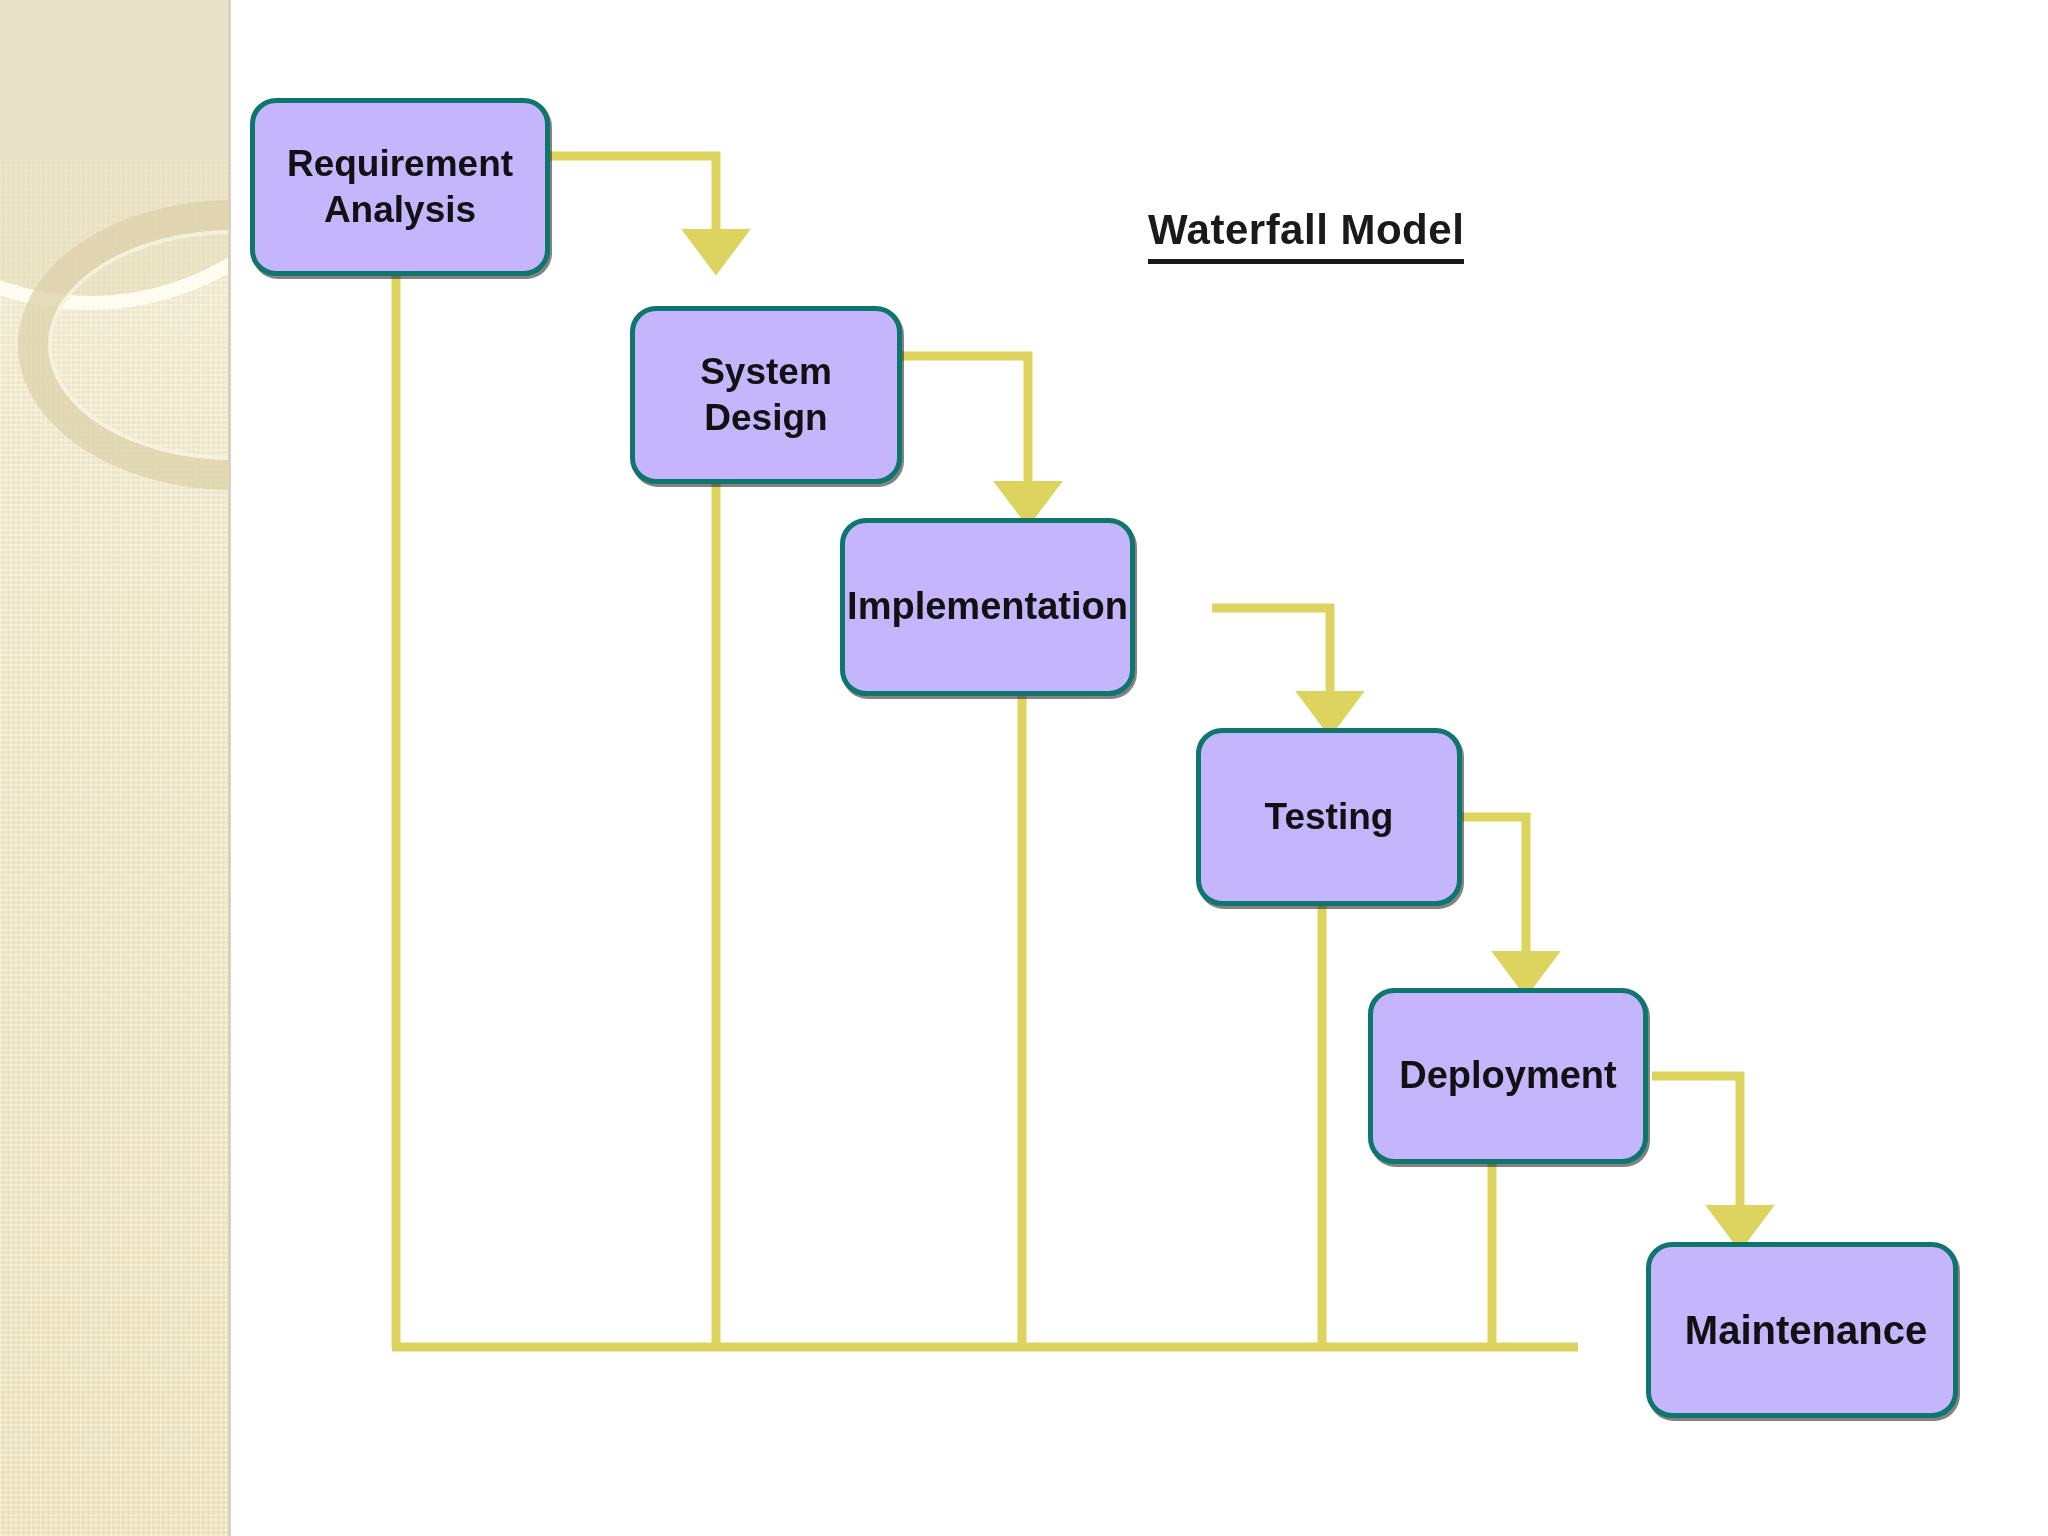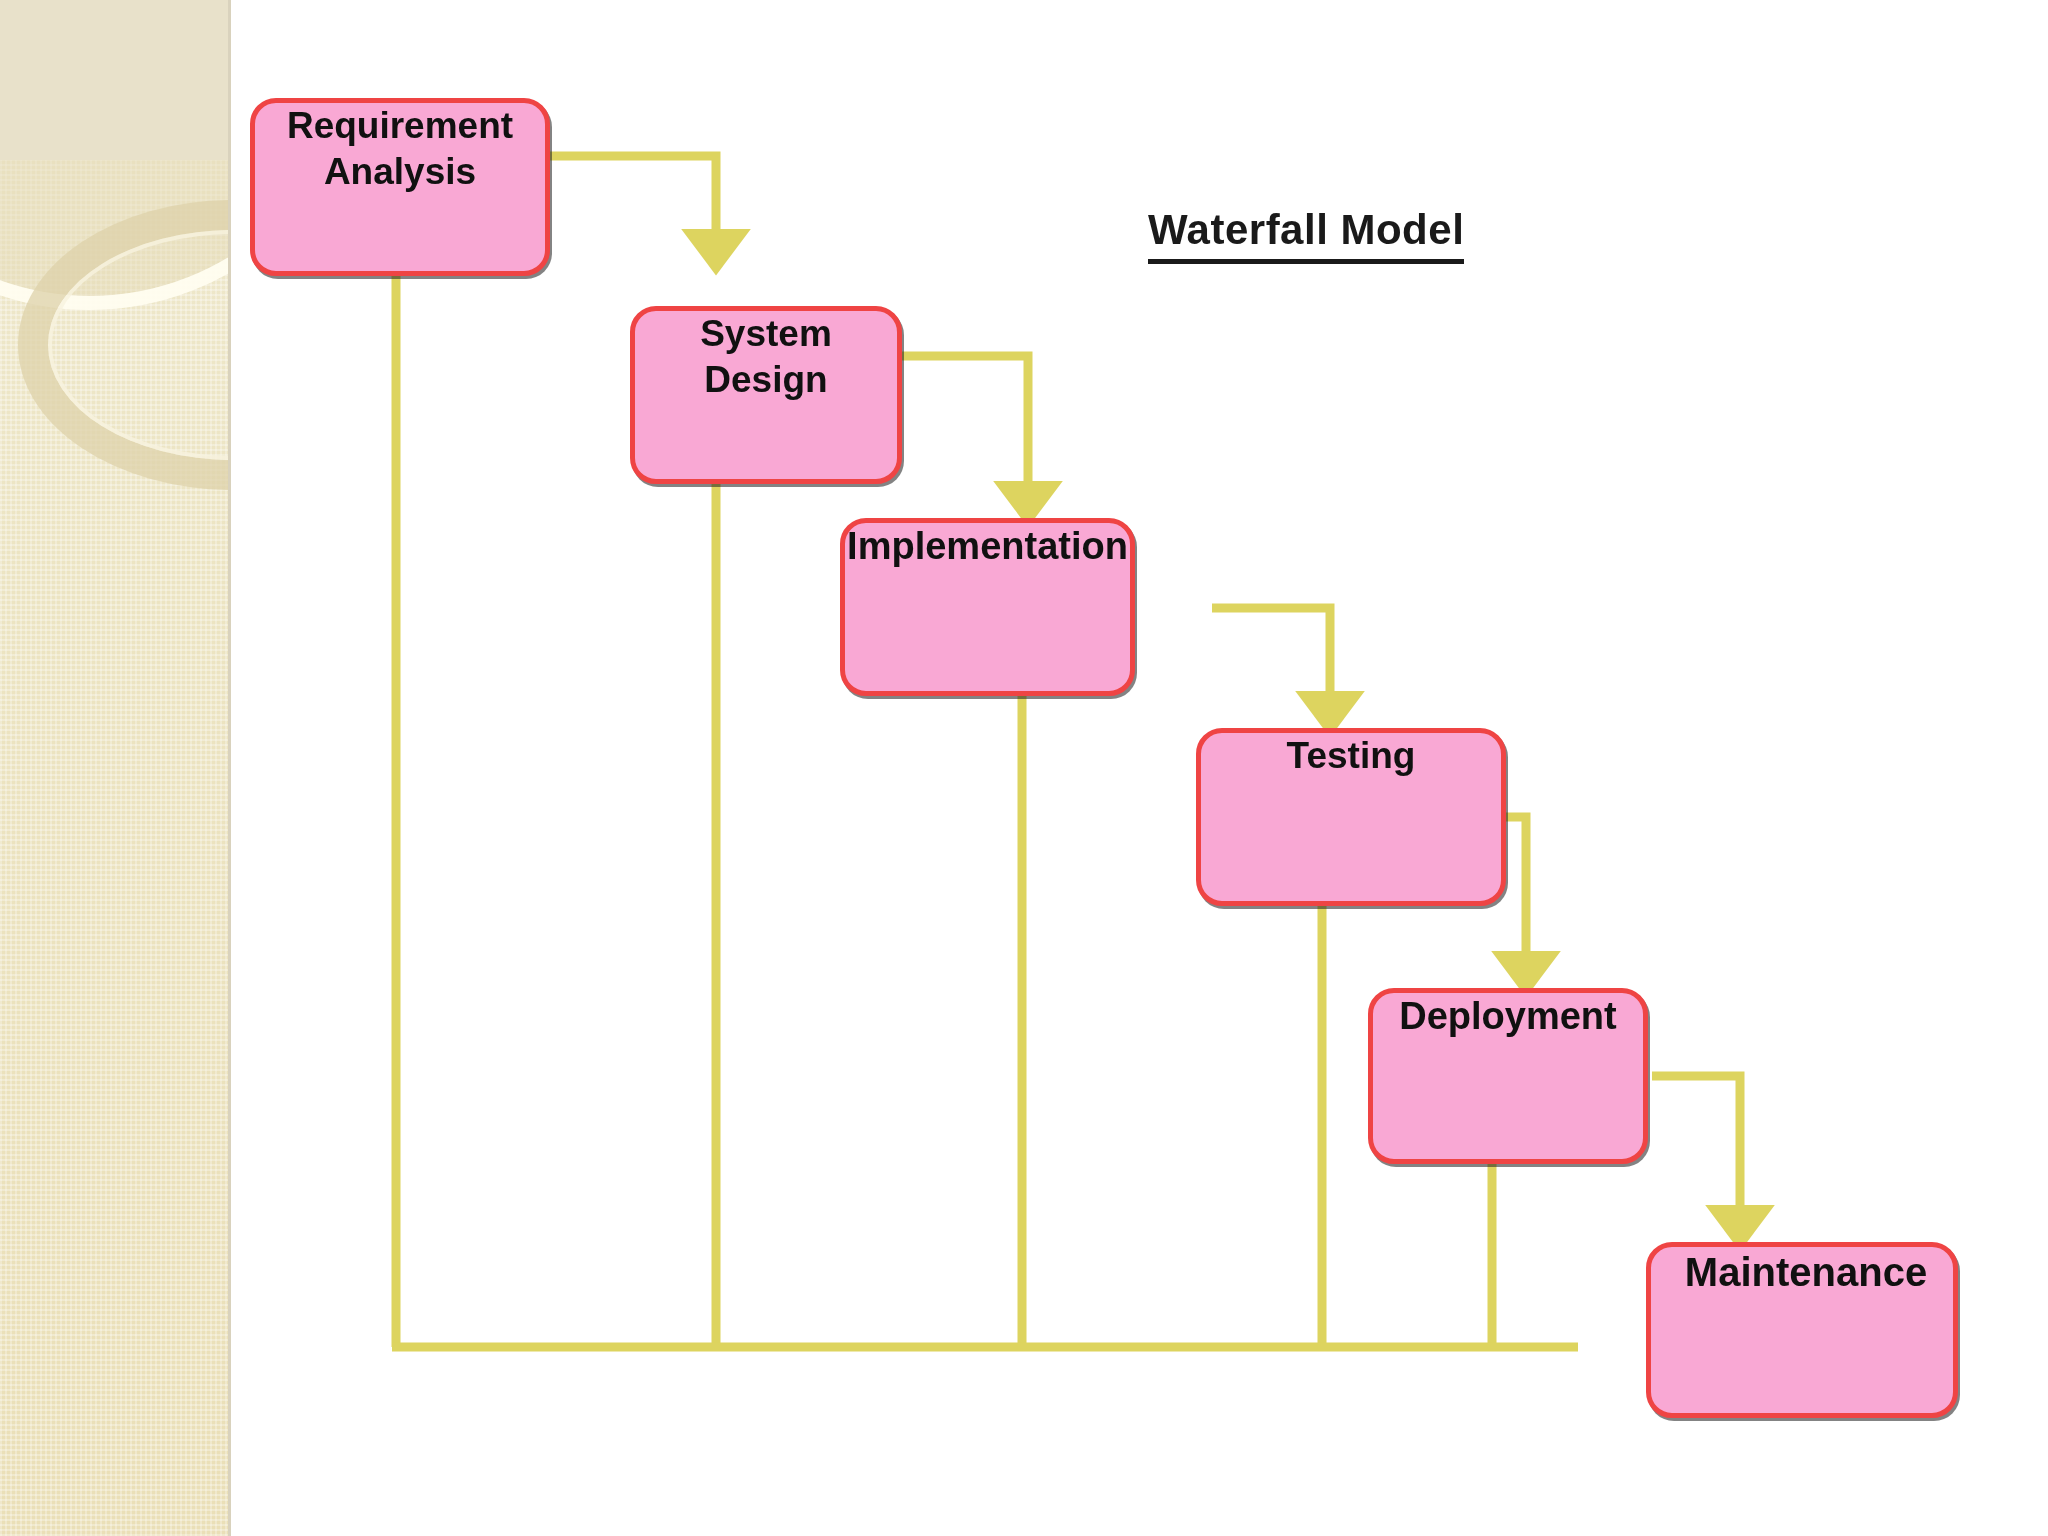--- a/index.html
+++ b/index.html
@@ -97,40 +97,41 @@
     white-space: nowrap;
     border-bottom: 5px solid #1a1a1a;
     padding-bottom: 5px;
     font-family: "Liberation Sans", sans-serif;
   }
 
   
   .phase {
     position: absolute;
     box-sizing: border-box;
-    background: #f9a8d4;
-    border: 5px solid #ef4444;
+    background: #c4b5fd;
+    border: 5px solid #0f766e;
     border-radius: 26px;
     box-shadow: 2px 3px 0 rgba(30,30,30,0.55);
     display: flex;
+    align-items: center;
     justify-content: center;
     text-align: center;
     color: #111111;
     font-weight: bold;
     font-size: 37px;
     line-height: 1.25;
     font-family: "Liberation Sans", sans-serif;
     z-index: 4;
   }
   .phase .lbl { display: block; white-space: pre-line; }
 
   #phase-0 { left: 250px;  top: 98px;   width: 300px; height: 178px; }
   #phase-1 { left: 630px;  top: 266px;  width: 272px; height: 178px; margin-top: 40px; }
   #phase-2 { left: 840px;  top: 518px;  width: 295px; height: 178px; font-size: 38px; }
-  #phase-3 { left: 1196px; top: 728px;  width: 310px; height: 178px; }
+  #phase-3 { left: 1196px; top: 728px;  width: 266px; height: 178px; }
   #phase-4 { left: 1368px; top: 988px;  width: 280px; height: 176px; font-size: 38px; }
   #phase-5 { left: 1646px; top: 1242px; width: 312px; height: 176px; font-size: 40px; padding-left: 8px; }
 </style>
 </head>
 <body>
 
 <div id="stage">
 
   <div id="sidebar">
     <div class="band-main"></div>

